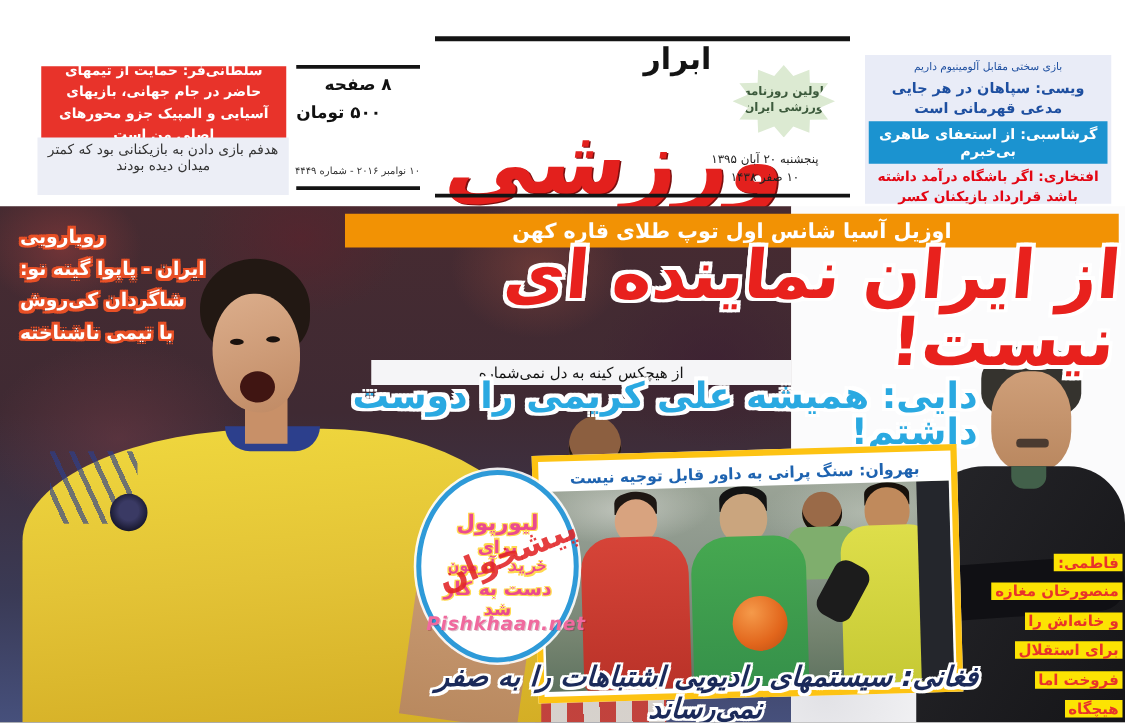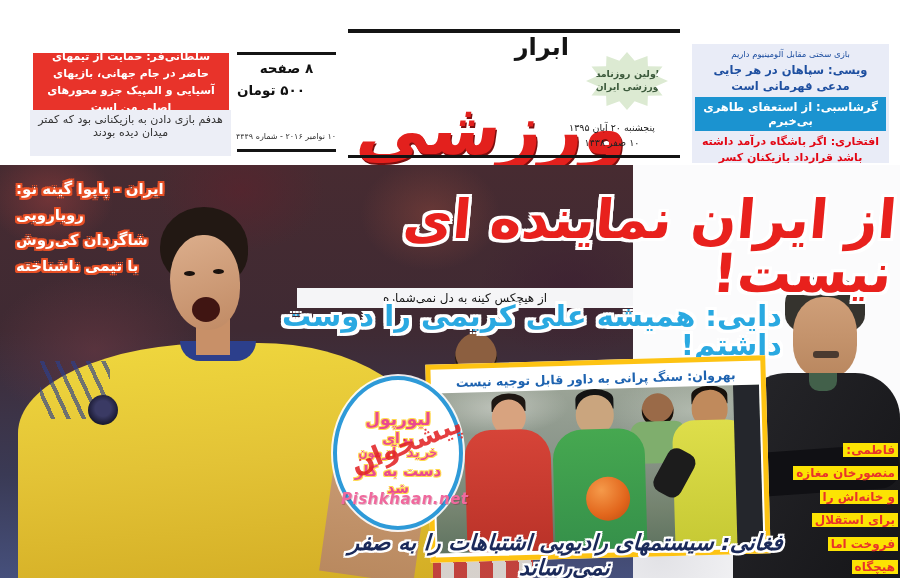--- a/index.html
+++ b/index.html
@@ -136,38 +136,39 @@
     <div class="fig" style="left:88px;top:230px;width:30px;height:30px;border-radius:50%;background:radial-gradient(circle at 50% 45%,#3a3a64 35%,#15152a 75%);"></div>
     <div class="fig" style="left:330px;top:250px;width:95px;height:163px;border-radius:45px 45px 0 0;transform:rotate(8deg);background:linear-gradient(#cfa27c,#b9895f);"></div>
     <div class="fig" style="left:352px;top:285px;width:45px;height:60px;border-radius:8px;background:repeating-linear-gradient(5deg,rgba(40,30,25,.5) 0 2px,transparent 2px 7px);"></div>
     <div class="fig" style="left:196px;top:150px;width:34px;height:40px;background:#c89068;"></div>
     <div class="fig" style="left:160px;top:42px;width:88px;height:80px;border-radius:50% 50% 42% 48%;background:#221813;"></div>
     <div class="fig" style="left:170px;top:70px;width:70px;height:95px;border-radius:48% 52% 45% 55%;background:linear-gradient(160deg,#dcae8c,#c08a64);"></div>
     <div class="fig" style="left:184px;top:106px;width:11px;height:5px;border-radius:50%;background:#1a120e;"></div>
     <div class="fig" style="left:213px;top:104px;width:11px;height:5px;border-radius:50%;background:#1a120e;"></div>
     <div class="fig" style="left:192px;top:132px;width:28px;height:25px;border-radius:50%;background:#401512;"></div>
     <div class="caption">
+      <div>رویارویی</div>
       <div>ایران - پاپوا گینه نو:</div>
-      <div>رویارویی</div>
       <div>شاگردان کی‌روش</div>
       <div>با تیمی ناشناخته</div>
     </div>
   </div>
 
   <div class="abs white-panel">
     <div class="fig" style="left:152px;top:112px;width:80px;height:58px;border-radius:45% 45% 35% 35%;background:#35332e;"></div>
     <div class="fig" style="left:160px;top:132px;width:64px;height:80px;border-radius:45% 45% 40% 40%;background:linear-gradient(#cf9f79,#b9875f);"></div>
     <div class="fig" style="left:180px;top:186px;width:26px;height:7px;border-radius:3px;background:#4a3a30;"></div>
     <div class="fig" style="left:100px;top:208px;width:167px;height:205px;border-radius:55px 45px 0 0;background:linear-gradient(120deg,#26262a,#151518);"></div>
     <div class="fig" style="left:176px;top:208px;width:28px;height:18px;border-radius:0 0 10px 10px;background:#42604a;"></div>
     <div class="fig" style="left:100px;top:284px;width:167px;height:44px;border-radius:20px;transform:rotate(-4deg);background:#101014;"></div>
     <div class="fig" style="left:96px;top:294px;width:26px;height:20px;border-radius:50%;background:#c08c64;"></div>
   </div>
 
   <div class="abs kicker-bar">
+    <div class="kick-o flexc">اوزیل آسیا شانس اول توپ طلای قاره کهن</div>
   </div>
 
   <div class="abs headline-main flexc ow-white-3">از ایران نماینده ای نیست!</div>
   <div class="abs subhead flexc">از هیچکس کینه به دل نمی‌شماره</div>
   <div class="abs headline-blue flexc ow-white-3">دایی: همیشه علی کریمی را دوست داشتم!</div>
 
   <div class="abs inset">
     <div class="inset-headline">بهروان: سنگ پرانی به داور قابل توجیه نیست</div>
     <div class="inset-photo">
       <div class="fig" style="left:58px;top:2px;width:34px;height:18px;border-radius:50% 50% 0 0;background:#1e1713;"></div>

